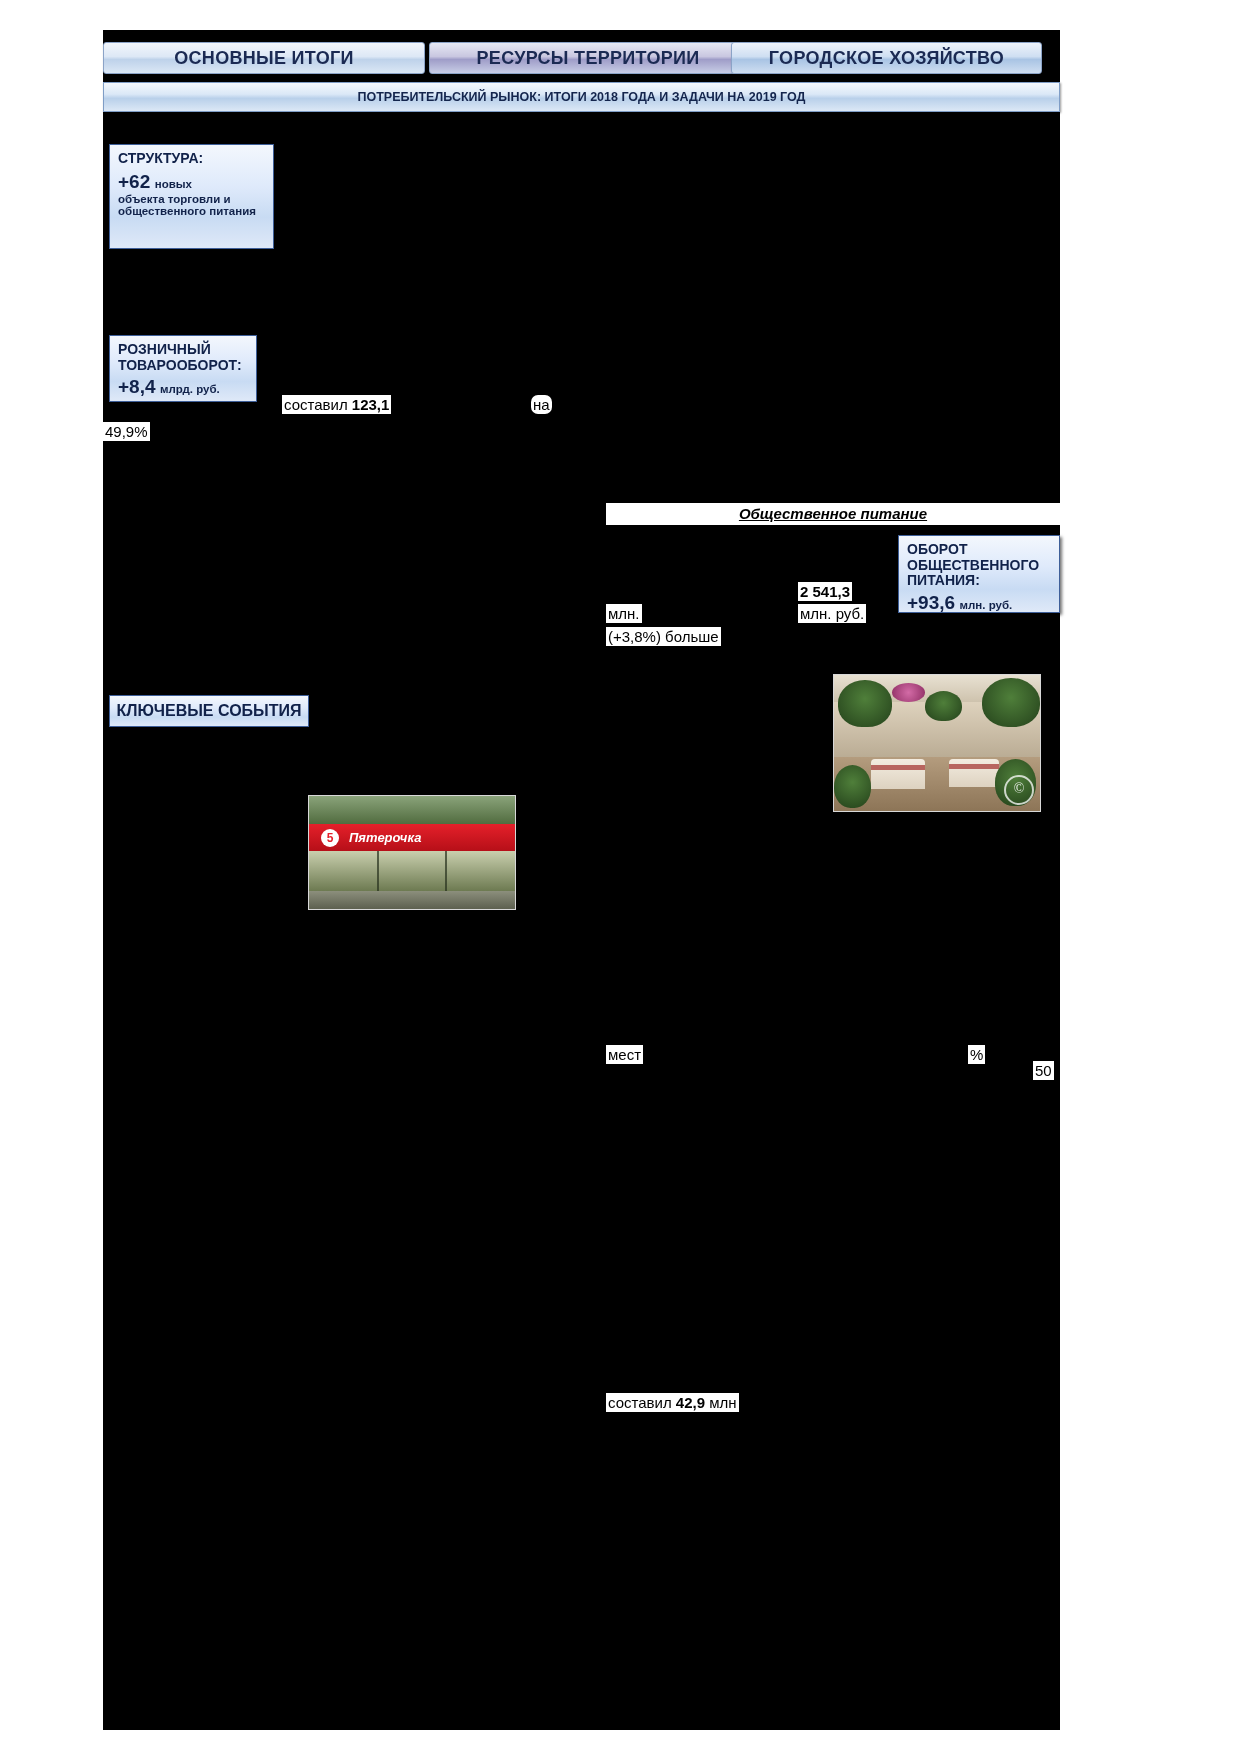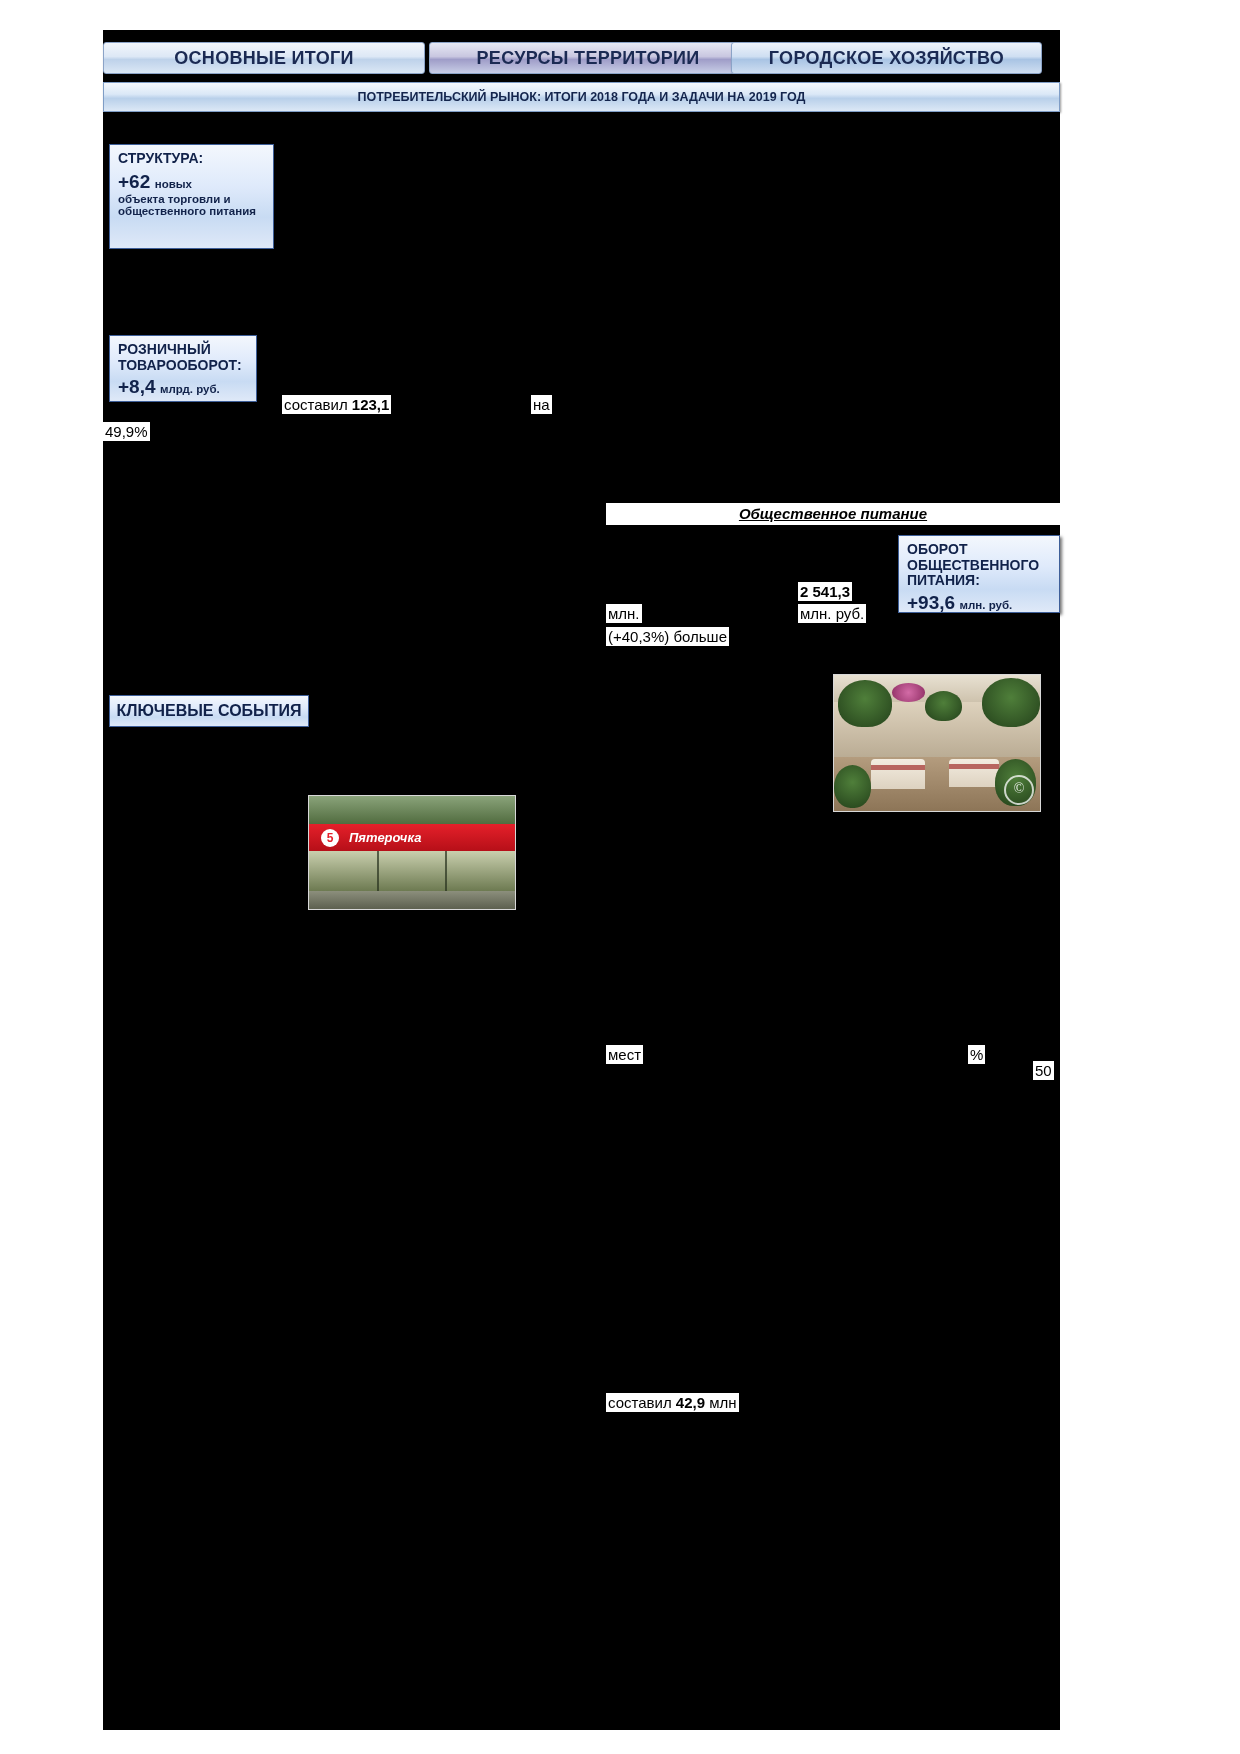--- a/index.html
+++ b/index.html
@@ -147,21 +147,21 @@
     color: #000000;
     font-size: 15px;
     line-height: 1.15;
     padding: 1px 2px;
     white-space: nowrap;
     box-sizing: border-box;
   }
   .frag b { font-weight: bold; }
 
   #frag-sostavil  { left: 179px; top: 365px; }
-  #frag-na        { left: 428px; top: 365px; }
+  #frag-na        { left: 428px; top: 365px; border-radius: 7px; }
   #frag-73        { left: 0px;   top: 392px; }
   #frag-mln       { left: 503px; top: 574px; }
   #frag-2541      { left: 695px; top: 552px; font-weight: bold; }
   #frag-mlnrub    { left: 695px; top: 574px; }
   #frag-38        { left: 503px; top: 597px; }
   #frag-mest      { left: 503px; top: 1015px; }
   #frag-percent   { left: 865px; top: 1015px; }
   #frag-50        { left: 930px; top: 991px; margin-top: 40px; }
   #frag-sostavil2 { left: 503px; top: 1363px; }
 
@@ -348,21 +348,21 @@
   <div class="frag" id="frag-sostavil">
     <span>составил</span>
     <b>123,1</b>
   </div>
   <div class="frag" id="frag-na">на</div>
   <div class="frag" id="frag-73">49,9%</div>
 
   <div class="frag" id="frag-mln">млн.</div>
   <div class="frag" id="frag-2541">2 541,3</div>
   <div class="frag" id="frag-mlnrub">млн. руб.</div>
-  <div class="frag" id="frag-38">(+40,3%)   больше</div>
+  <div class="frag" id="frag-38">(+3,8%)   больше</div>
 
   <div class="frag" id="frag-mest">мест</div>
   <div class="frag" id="frag-percent">%</div>
   <div class="frag" id="frag-50">50</div>
 
   <div class="frag" id="frag-sostavil2">
     <span>составил</span>
     <b>42,9</b>
     <span>млн</span>
   </div>

